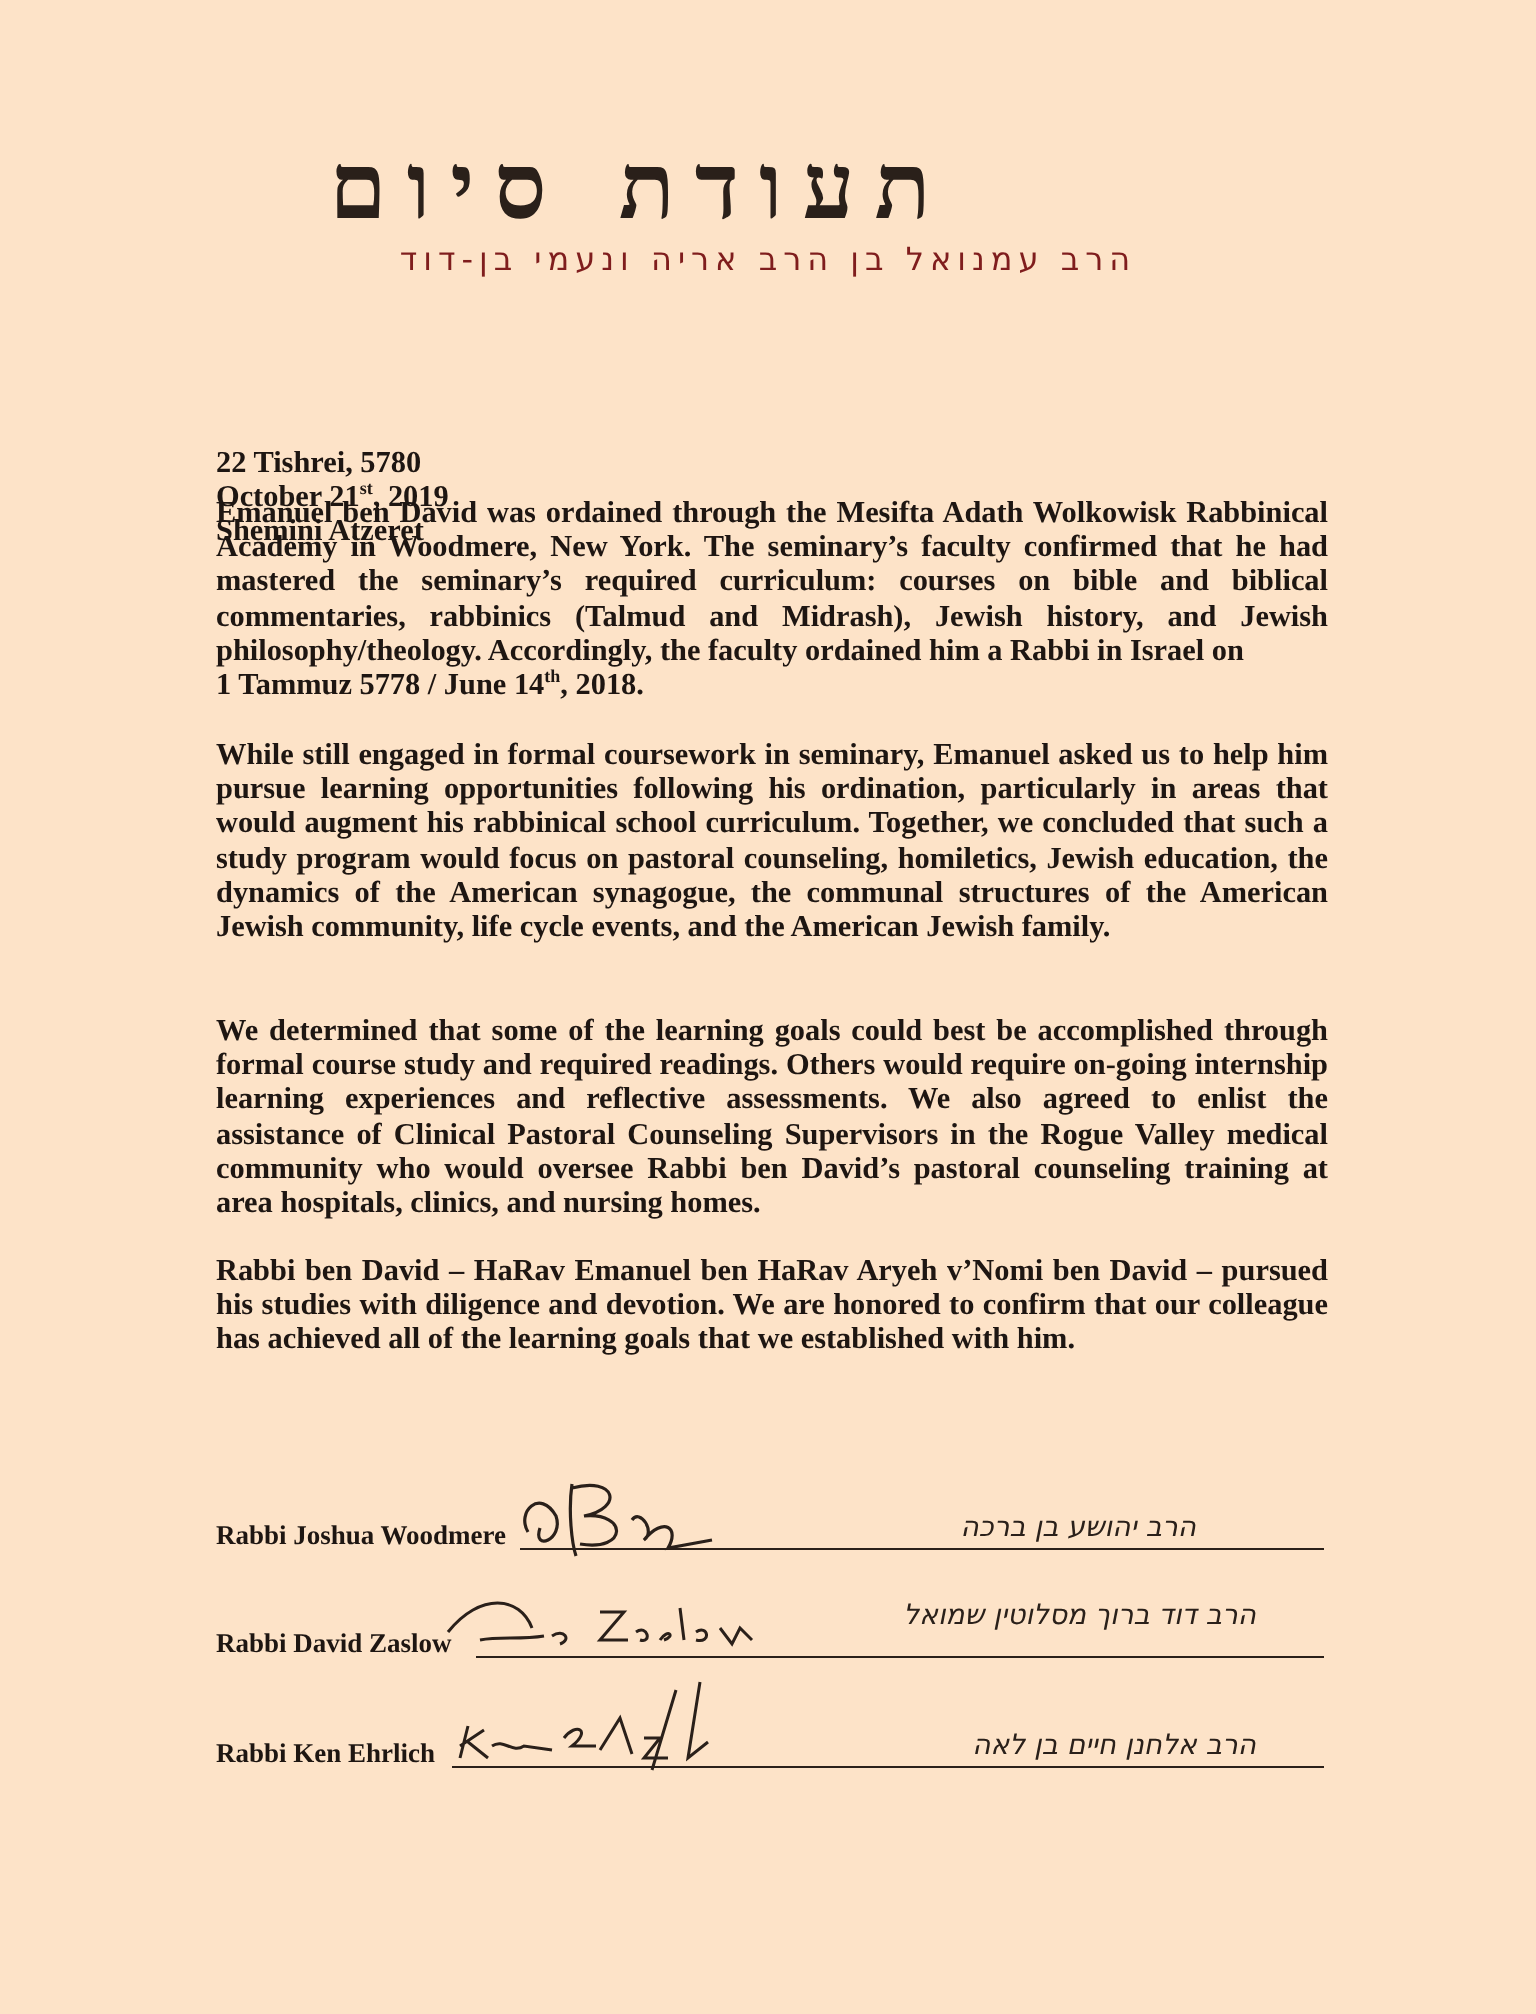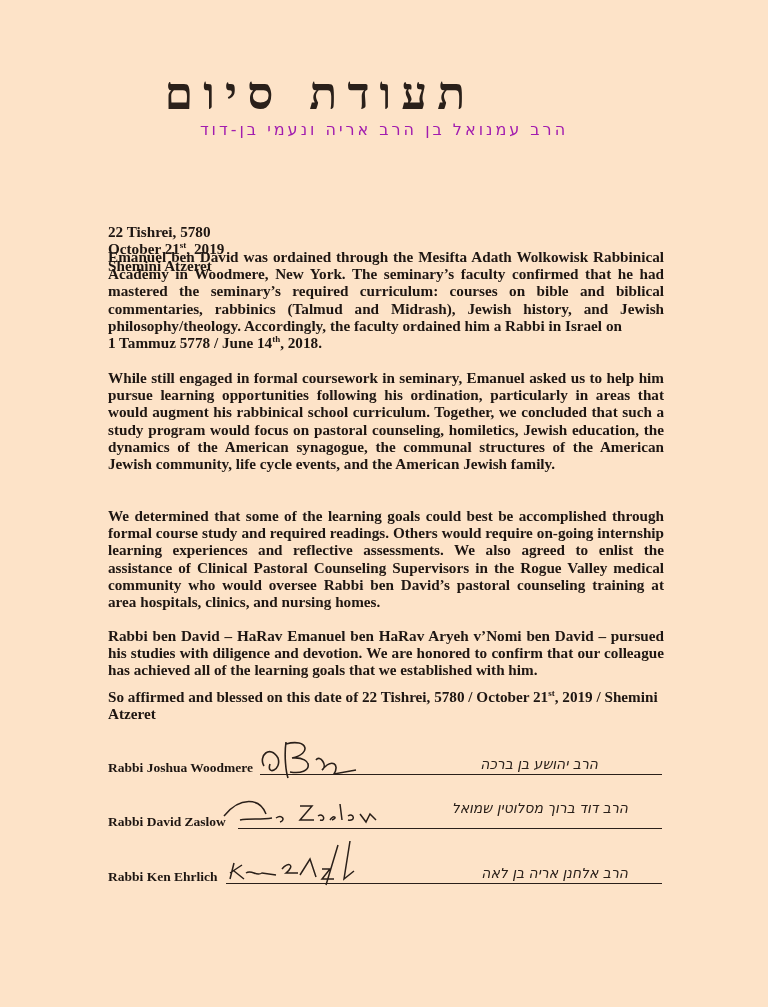--- a/index.html
+++ b/index.html
@@ -14,21 +14,21 @@
     .title {
       position: absolute; left: 0; width: 640px; top: 66px;
       text-align: center; direction: rtl;
       font-family: "DejaVu Serif", serif; font-weight: bold;
       font-size: 46px; letter-spacing: 10px; color: #2a201a;
     }
     .subtitle {
       position: absolute; left: 0; width: 768px; top: 120px;
       text-align: center; direction: rtl;
       font-family: "DejaVu Sans", sans-serif;
-      font-size: 16px; letter-spacing: 3px; color: #a21caf;
+      font-size: 16px; letter-spacing: 3px; color: #7f1d1d;
     }
     .body-text {
       position: absolute; left: 108px; width: 556px;
       font-size: 15.2px; line-height: 17.2px; font-weight: bold;
     }
     .date-block { top: 187px; margin-top: 36px; }
     .date-block div { white-space: nowrap; }
     .para { text-align: justify; }
     .p1 { top: 248px; }
     .p2 { top: 369px; }
@@ -67,23 +67,20 @@
     <span>Emanuel ben David was ordained through the Mesifta Adath Wolkowisk Rabbinical Academy in Woodmere, New York.  The seminary’s faculty confirmed that he had mastered the seminary’s required curriculum: courses on bible and biblical commentaries, rabbinics (Talmud and Midrash), Jewish history, and Jewish philosophy/theology.  Accordingly, the faculty ordained him a Rabbi in Israel on</span><br>
     <span>1 Tammuz 5778 / June 14</span><sup>th</sup><span>, 2018.</span>
   </div>
 
   <div class="body-text para p2">While still engaged in formal coursework in seminary, Emanuel asked us to help him pursue learning opportunities following his ordination, particularly in areas that would augment his rabbinical school curriculum. Together, we concluded that such a study program would focus on pastoral counseling, homiletics, Jewish education, the dynamics of the American synagogue, the communal structures of the American Jewish community, life cycle events, and the American Jewish family.</div>
 
   <div class="body-text para p3">We determined that some of the learning goals could best be accomplished through formal course study and required readings.  Others would require on-going internship learning experiences and reflective assessments.  We also agreed to enlist the assistance of Clinical Pastoral Counseling Supervisors in the Rogue Valley medical community who would oversee Rabbi ben David’s pastoral counseling training at area hospitals, clinics, and nursing homes.</div>
 
   <div class="body-text para p4">Rabbi ben David – HaRav Emanuel ben HaRav Aryeh v’Nomi ben David – pursued his studies with diligence and devotion.   We are honored to confirm that our colleague has achieved all of the learning goals that we established with him.</div>
 
-  <div class="body-text p5">
-    <span>So affirmed and blessed on this date of 22 Tishrei, 5780 / October 21</span><sup>st</sup><span>, 2019 / Shemini Atzeret</span>
-  </div>
 
   <div class="sig-row" style="top:736px;">
     <span class="sig-name">Rabbi Joshua Woodmere</span>
     <div class="sig-line" style="left:152px; width:402px;"></div>
     <svg class="sig-scribble" style="left:148px; bottom:-6px;" width="110" height="46">
       <path d="M8 30 C2 20,14 8,22 22 C26 34,10 40,14 28 M30 6 C28 20,30 36,32 42 M30 8 C52 2,56 18,36 22 C58 20,58 40,34 36 M60 24 C64 18,72 30,66 34 C76 22,84 28,78 38 L100 34" fill="none" stroke="#2a201a" stroke-width="1.6"></path>
     </svg>
     <span class="sig-hebrew" style="right:70px;">הרב יהושע בן ברכה</span>
   </div>
 
@@ -95,16 +92,16 @@
     </svg>
     <span class="sig-hebrew" style="right:40px; bottom:14px;margin-top:12px;">הרב דוד ברוך מסלוטין שמואל</span>
   </div>
 
   <div class="sig-row" style="top:845px;">
     <span class="sig-name">Rabbi Ken Ehrlich</span>
     <div class="sig-line" style="left:118px; width:436px;"></div>
     <svg class="sig-scribble" style="left:118px; bottom:-4px;" width="150" height="50">
       <path d="M4 40 L8 24 M4 34 L16 26 M8 32 L18 40 M20 34 C26 30,30 38,36 34 L50 36 M56 30 C62 22,70 26,60 34 L72 34 M74 36 L84 20 L90 38 M96 30 L104 30 L96 40 L108 40 M112 6 L100 46 M124 2 L118 40 L128 32" fill="none" stroke="#2a201a" stroke-width="1.5"></path>
     </svg>
-    <span class="sig-hebrew" style="right:40px;">הרב אלחנן אריה בן לאה</span>
+    <span class="sig-hebrew" style="right:40px;">הרב אלחנן חיים בן לאה</span>
   </div>
 
 </div>
 
 </body></html>

